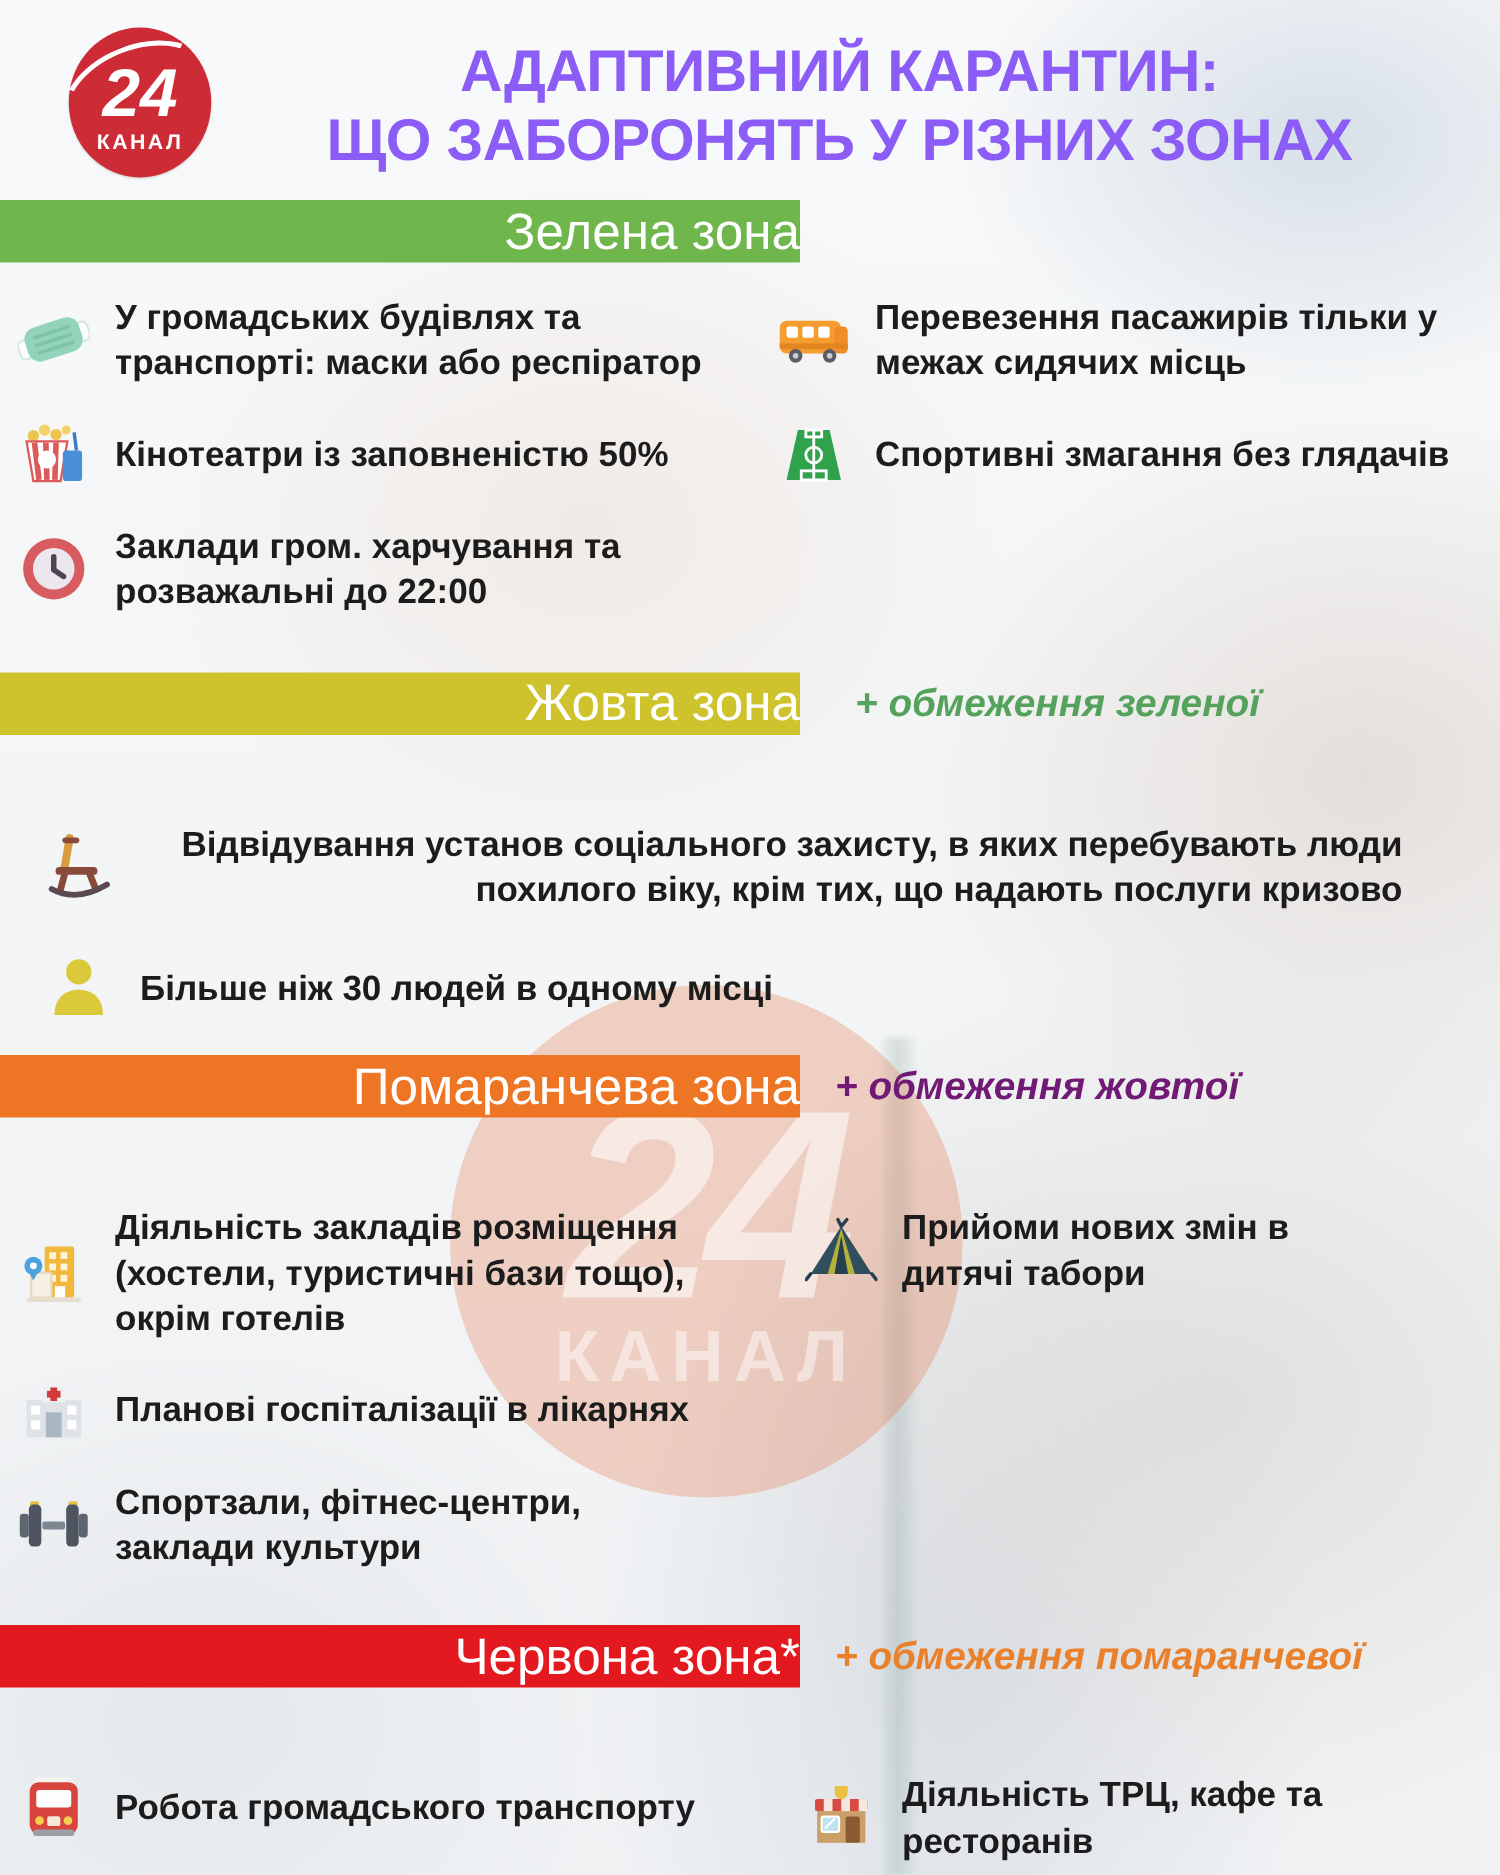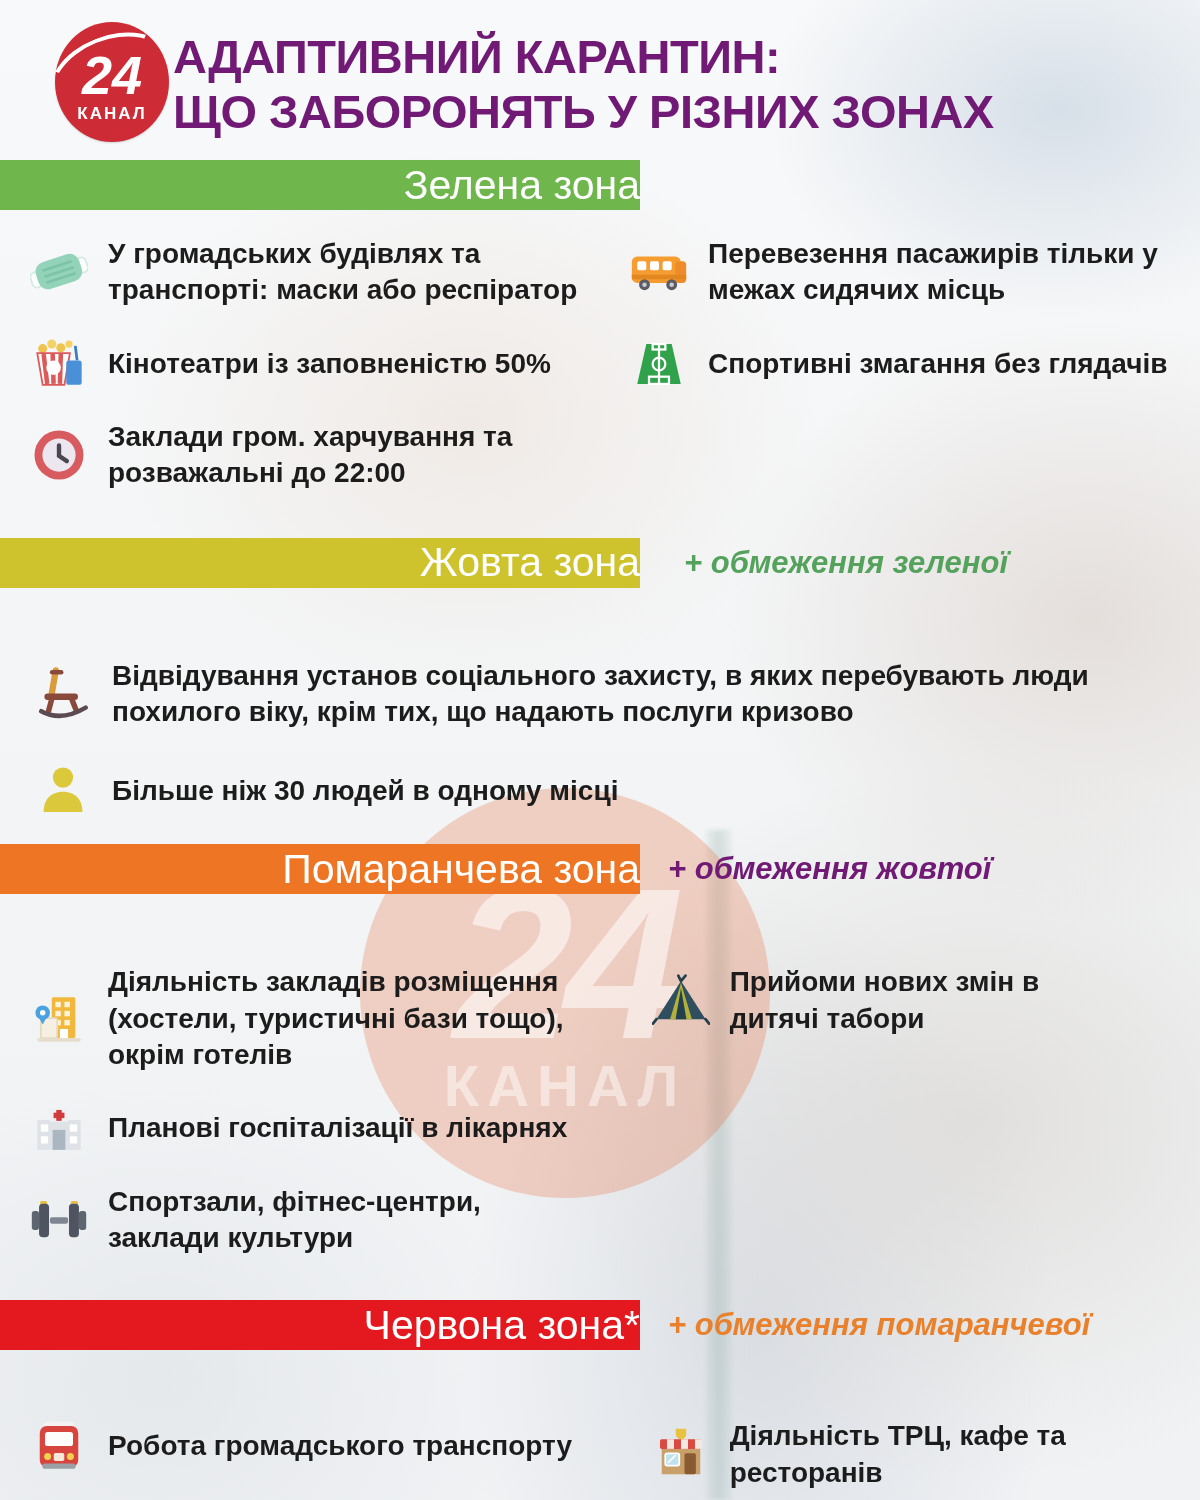--- a/index.html
+++ b/index.html
@@ -54,22 +54,22 @@
     box-shadow:0 1px 2px rgba(0,0,0,.15);
   }
   .logo-swoosh {
     position:absolute; left:-8px; top:14px; width:128px; height:86px;
     border:4px solid transparent; border-top-color:#fff; border-radius:50%;
     transform:rotate(-22deg);
   }
   .logo-num { font-size:54px; font-weight:800; font-style:italic; line-height:1; margin-top:8px; }
   .logo-label { font-size:17px; font-weight:700; letter-spacing:2px; margin-top:2px; }
   .title {
-    flex:1; text-align:left; padding-top:8px; margin-left:4px;
-    font-size:47px; line-height:1.17; font-weight:800; color:#701a75; letter-spacing:-.5px;
+    flex:1; text-align:center; padding-top:8px; margin-left:4px;
+    font-size:47px; line-height:1.17; font-weight:800; color:#8b5cf6; letter-spacing:-.5px;
   }
   
   .banner-row { display:flex; align-items:center; position:relative; }
   .banner {
     width:640px; height:50px; flex:0 0 640px;
     display:flex; align-items:center; justify-content:flex-end;
     color:#fff; font-size:41px; font-weight:500; line-height:1;
   }
   .banner.green  { background:#6fb64d; }
   .banner.yellow { background:#cec32d; }
@@ -84,30 +84,30 @@
   .mt-orange { margin-top:14px; }
   .mt-red    { margin-top:18px; }
   
   .prohibited {
     color:#d8262c; font-weight:800; font-size:28px; letter-spacing:.5px;
   }
   .prohibited.y { margin:16px 0 0 95px; }
   .prohibited.o { margin:18px 0 0 115px; }
   .prohibited.r { margin:16px 0 0 115px; }
   
-  .cols { display:flex; padding:0 8px 0 28px; position:relative; }
+  .cols { display:flex; padding:0 8px 0 12px; position:relative; }
   .col { width:50%; }
   .col.right { padding-left:18px; }
   .single { padding:0 8px 0 32px; position:relative; }
   .item { display:flex; align-items:center; gap:18px; margin-bottom:26px; }
   .item .icon { flex:0 0 62px; width:62px; display:flex; justify-content:center; align-items:center; }
   .item .txt { font-size:28px; font-weight:700; color:#1c1c1c; line-height:1.3; }
   .cols.top { margin-top:26px; }
   .cols.mid { margin-top:20px;gap:44px; }
-  .single.top { margin-top:22px; }
+  .single.top { margin-top:22px;text-align:right; }
   .w480 { max-width:480px; }
   .w470 { max-width:470px; }
   .w350 { max-width:350px; }
   .w520 { max-width:520px; }
   .w1010 { max-width:1010px; }
   .gap-extra { margin-top:34px; }
   svg { display:block; }
 </style>
 </head>
 <body>

